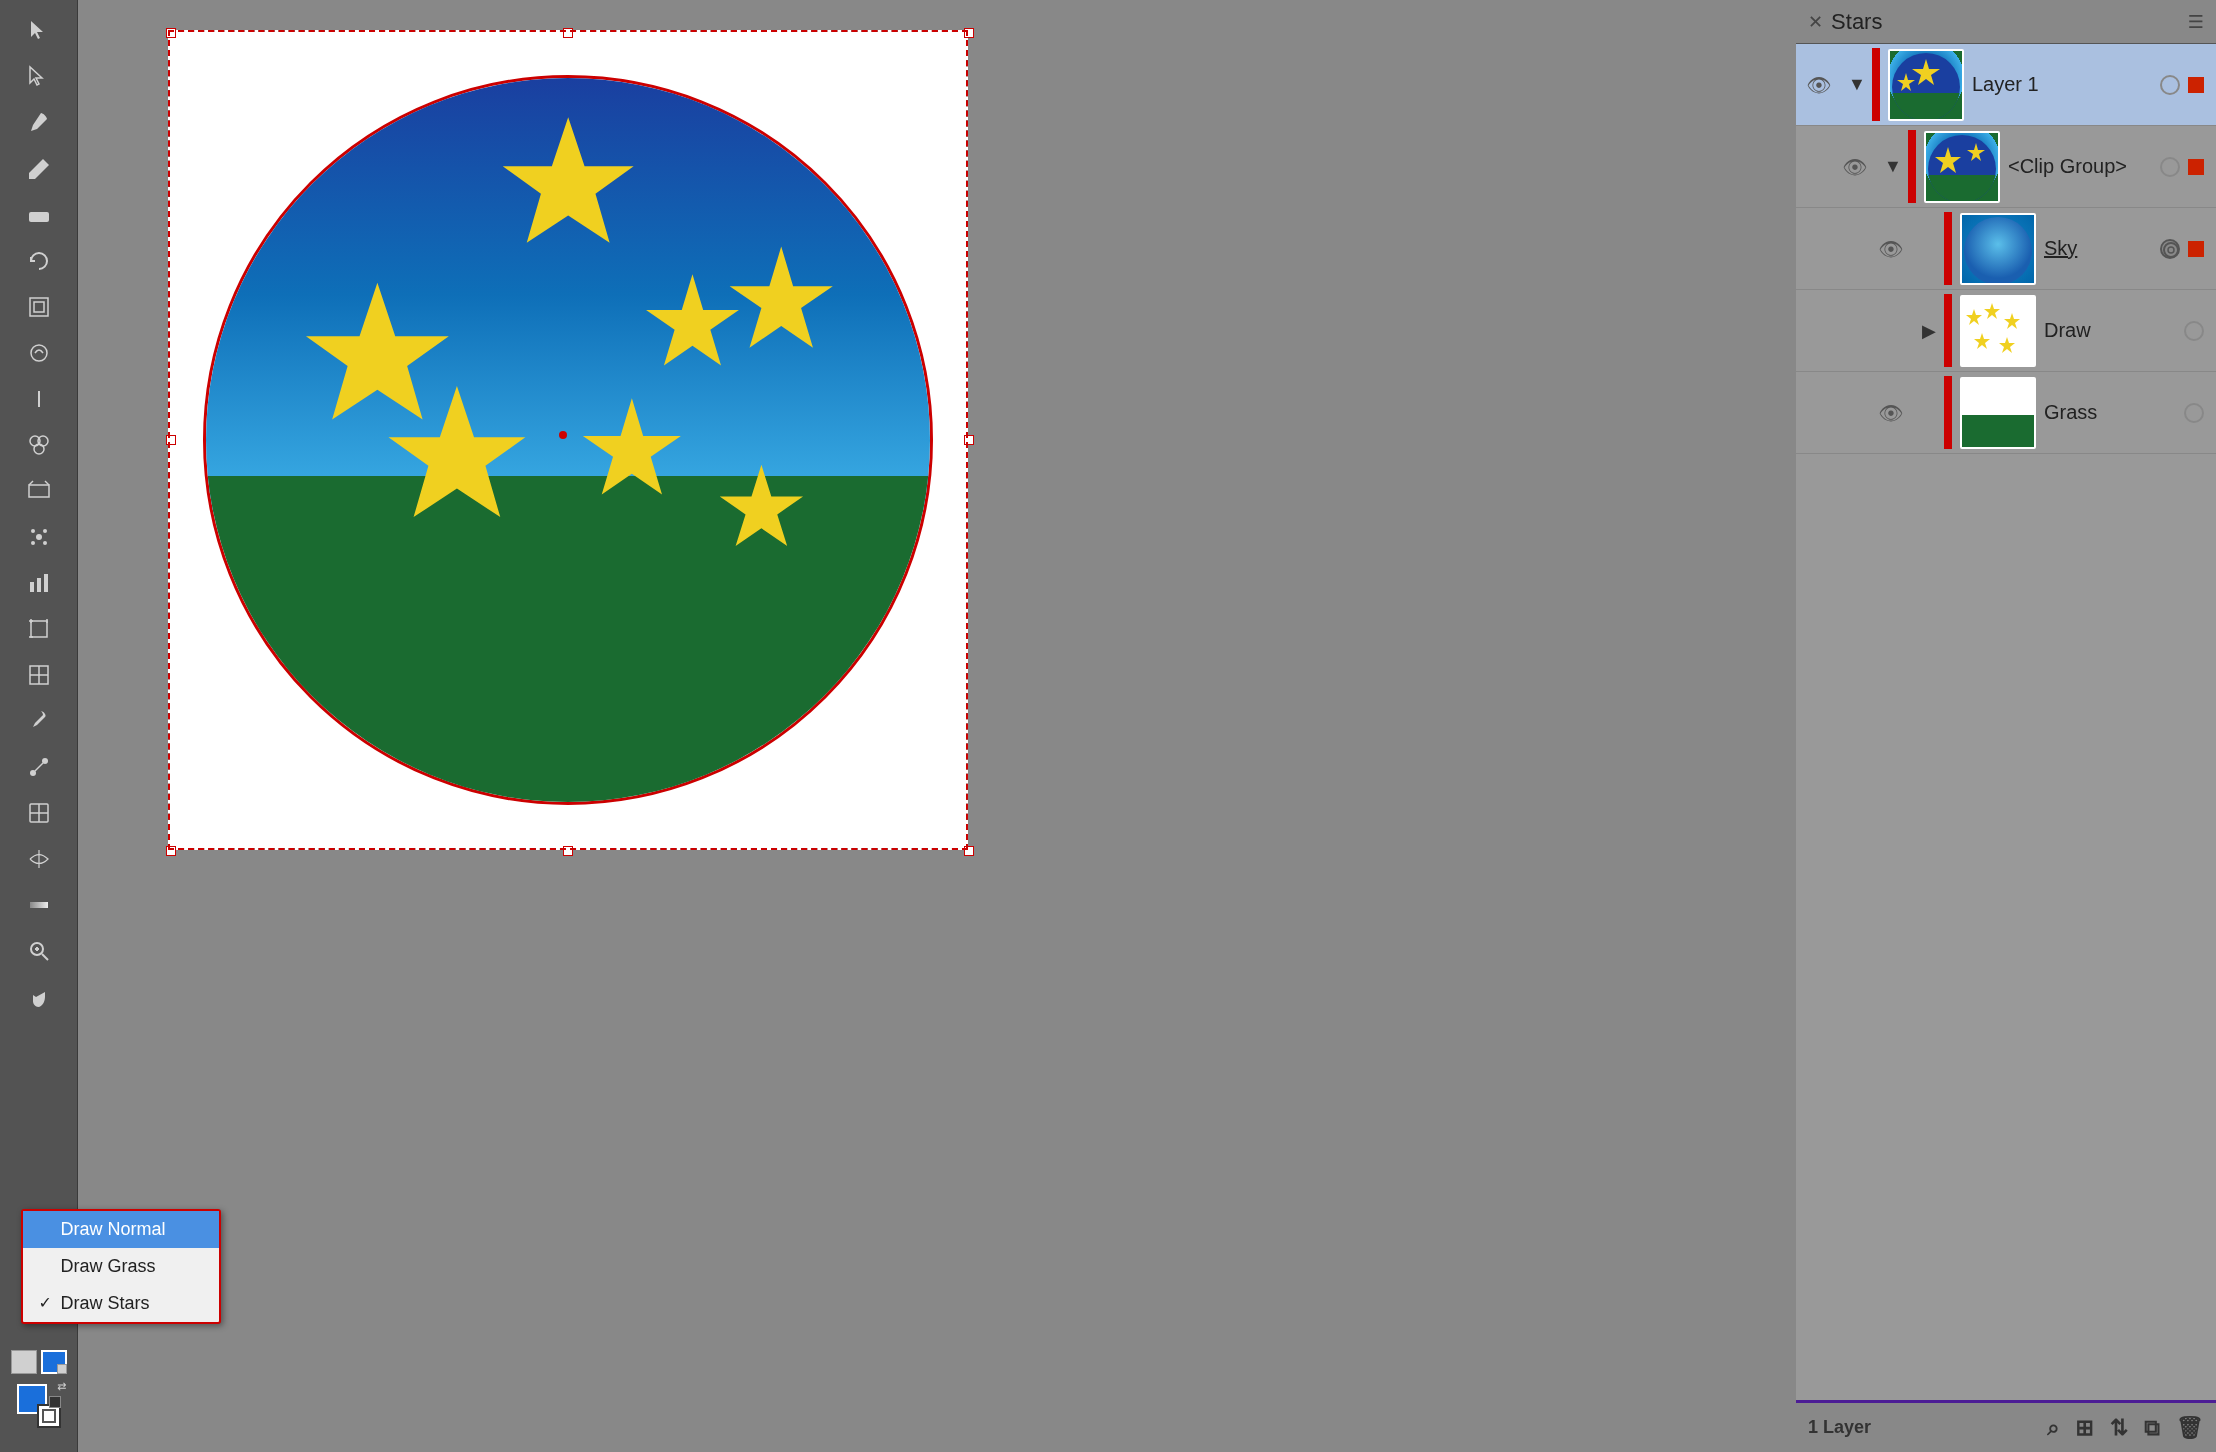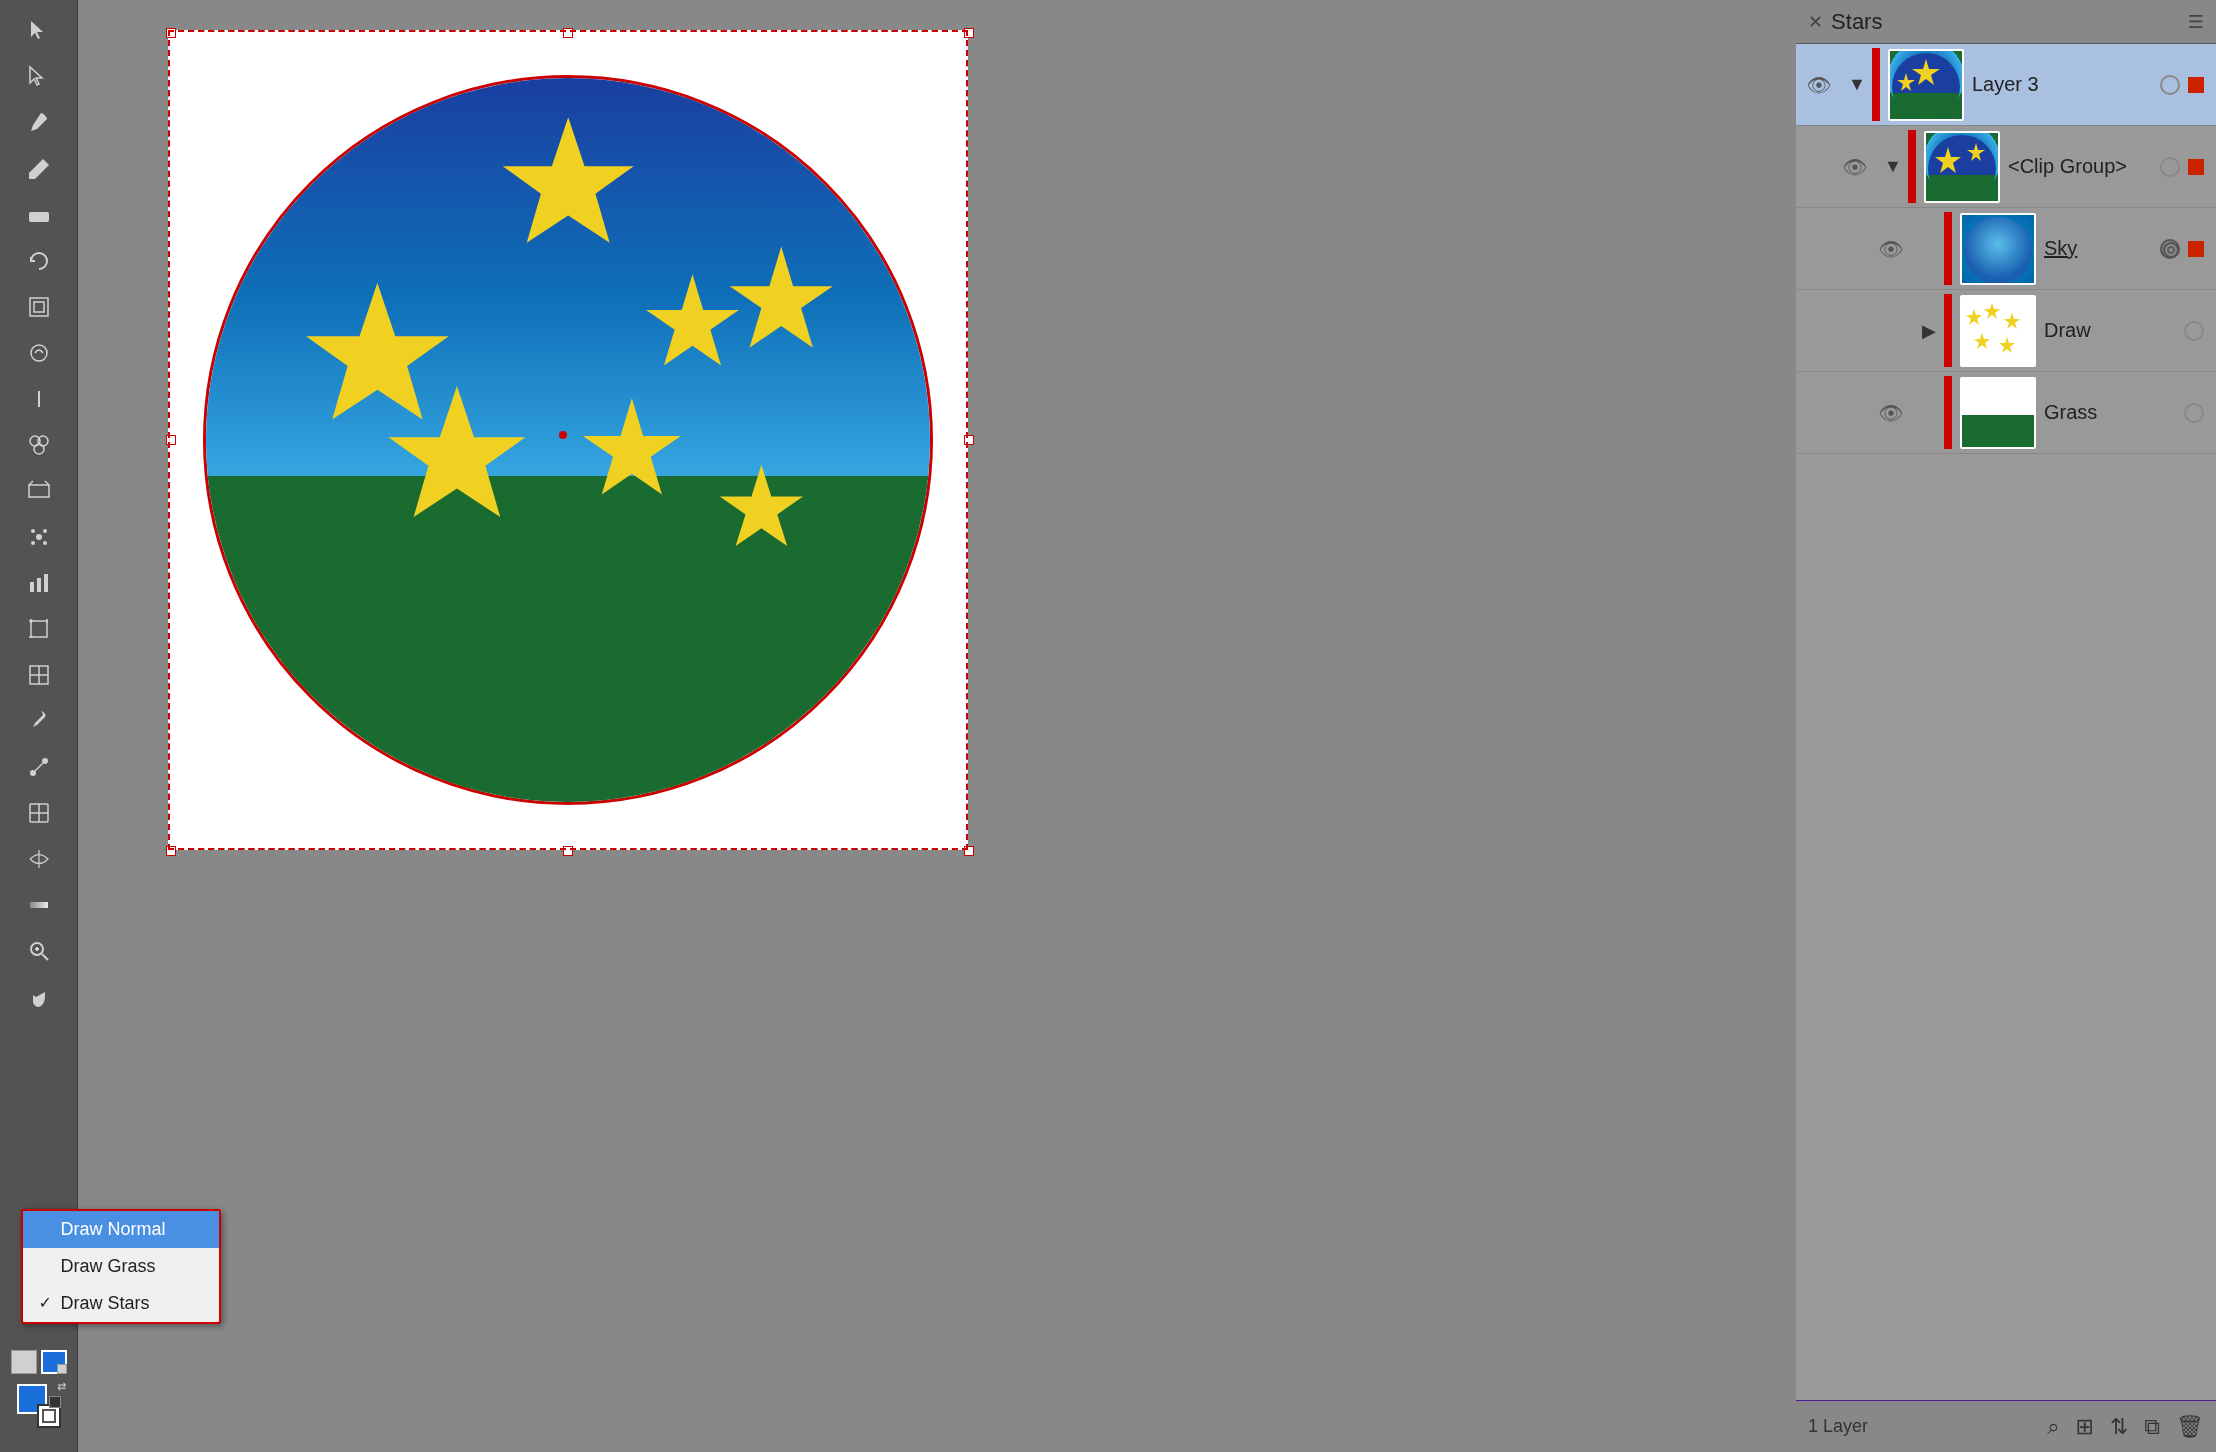--- a/index.html
+++ b/index.html
@@ -310,22 +310,23 @@
       display: inline-block;
     }
 
     
     .panel-footer {
       background: #888;
       height: 52px;
       display: flex;
       align-items: center;
       padding: 0 12px;
-      border-top: 1px solid #4c1d95;
+      border-top: 3px solid #4c1d95;
       gap: 16px;
+      font-weight: bold;
     }
 
     .layer-count {
       font-size: 18px;
       color: #333;
       flex: 1;
     }
 
     .footer-icon {
       font-size: 22px;
@@ -614,21 +615,21 @@
             <circle cx="36" cy="36" r="34" fill="#1a3fa0"></circle>
             <rect x="2" y="42" width="68" height="26" fill="#1a6b30" clip-path="url(#c1)"></rect>
             <clipPath id="c1">
                 <circle cx="36" cy="36" r="34"></circle>
               </clipPath>
             <polygon points="36,8 39,18 50,18 41,24 44,34 36,28 28,34 31,24 22,18 33,18" fill="#f0d020"></polygon>
             <polygon points="16,22 18,29 25,29 19,33 21,40 16,36 11,40 13,33 7,29 14,29" fill="#f0d020"></polygon>
           </svg>
         </div>
       </div>
-      <span class="layer-name">Layer 3</span>
+      <span class="layer-name">Layer 1</span>
       <div class="layer-actions">
         <span class="circle-icon"></span>
         <span class="red-square"></span>
       </div>
     </div>
 
     <div class="layer-row" style="padding-left:36px;">
       <div class="visibility-btn">
         <span class="eye-icon">👁</span>
       </div>

